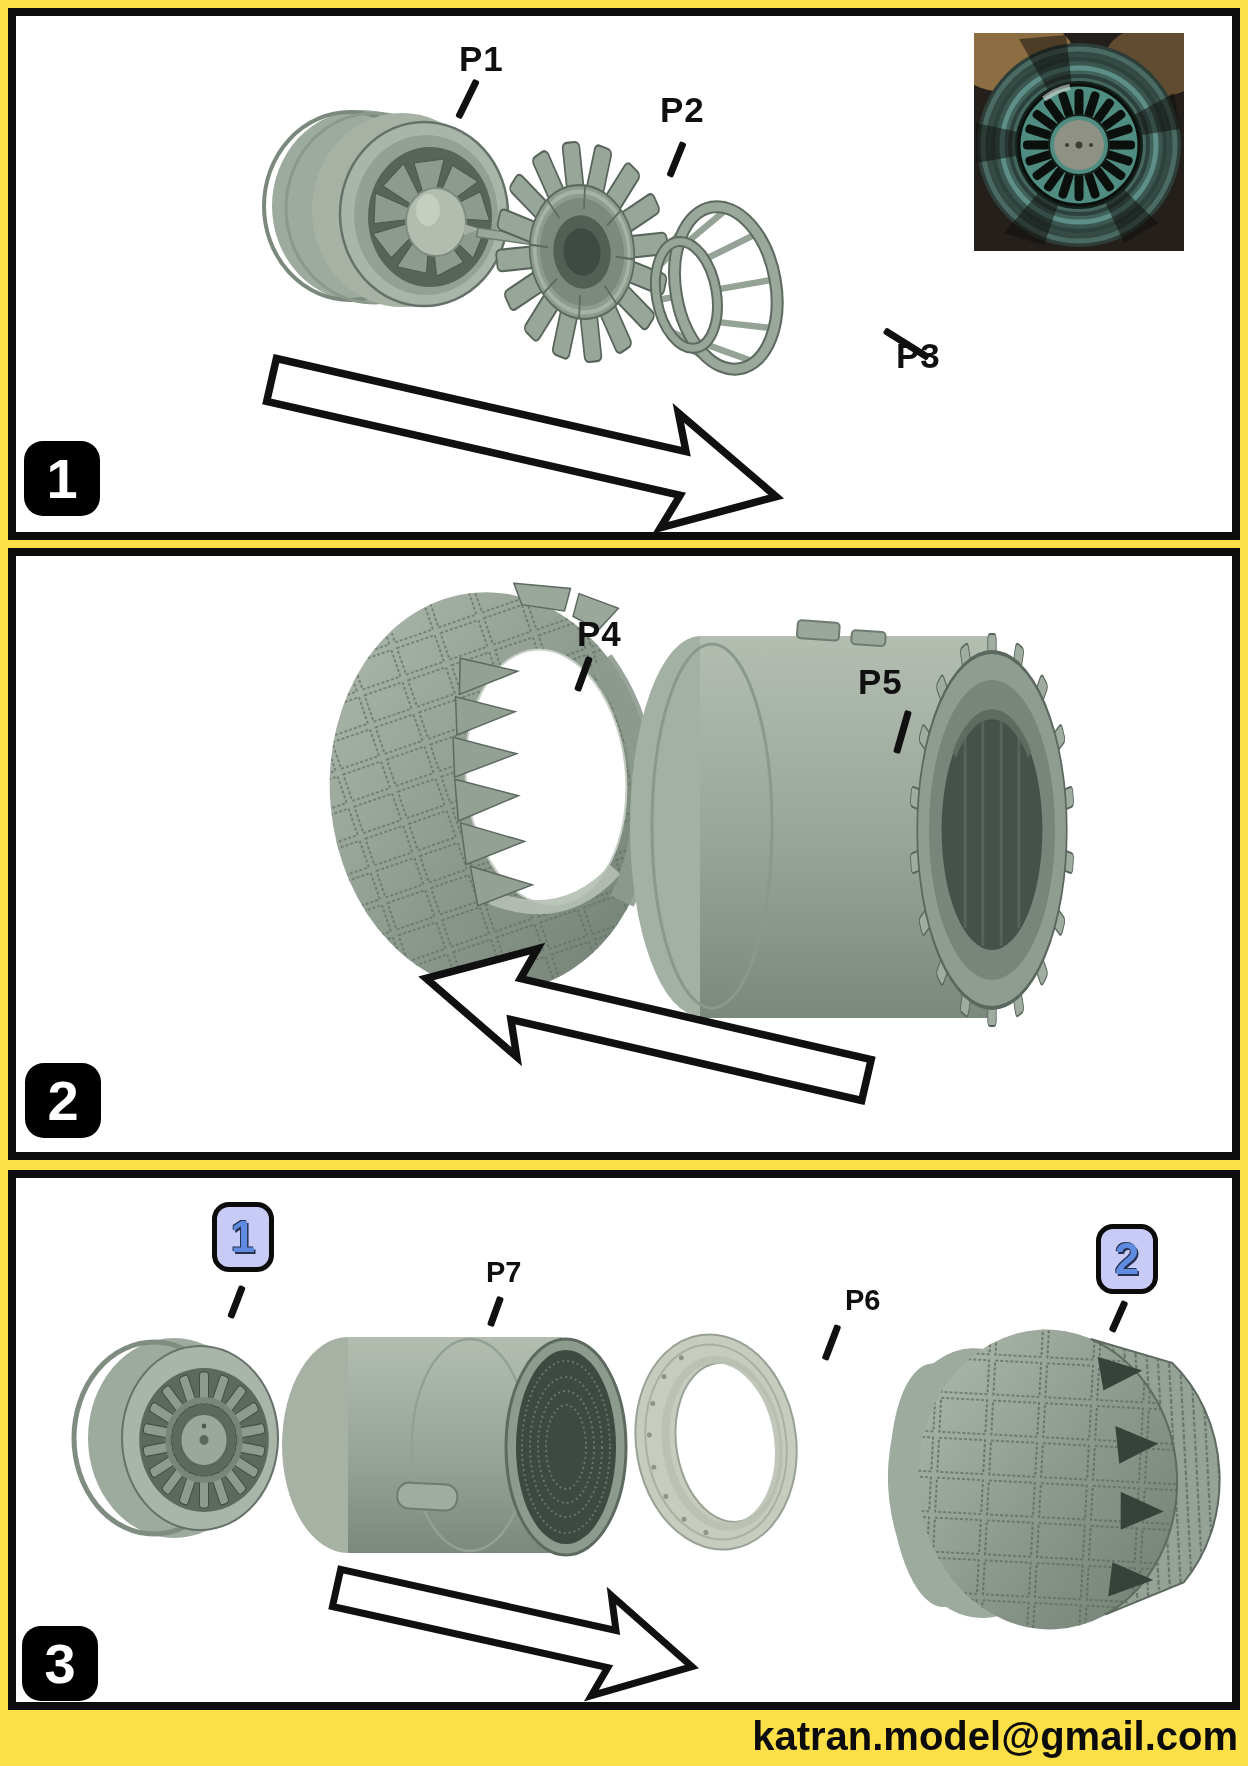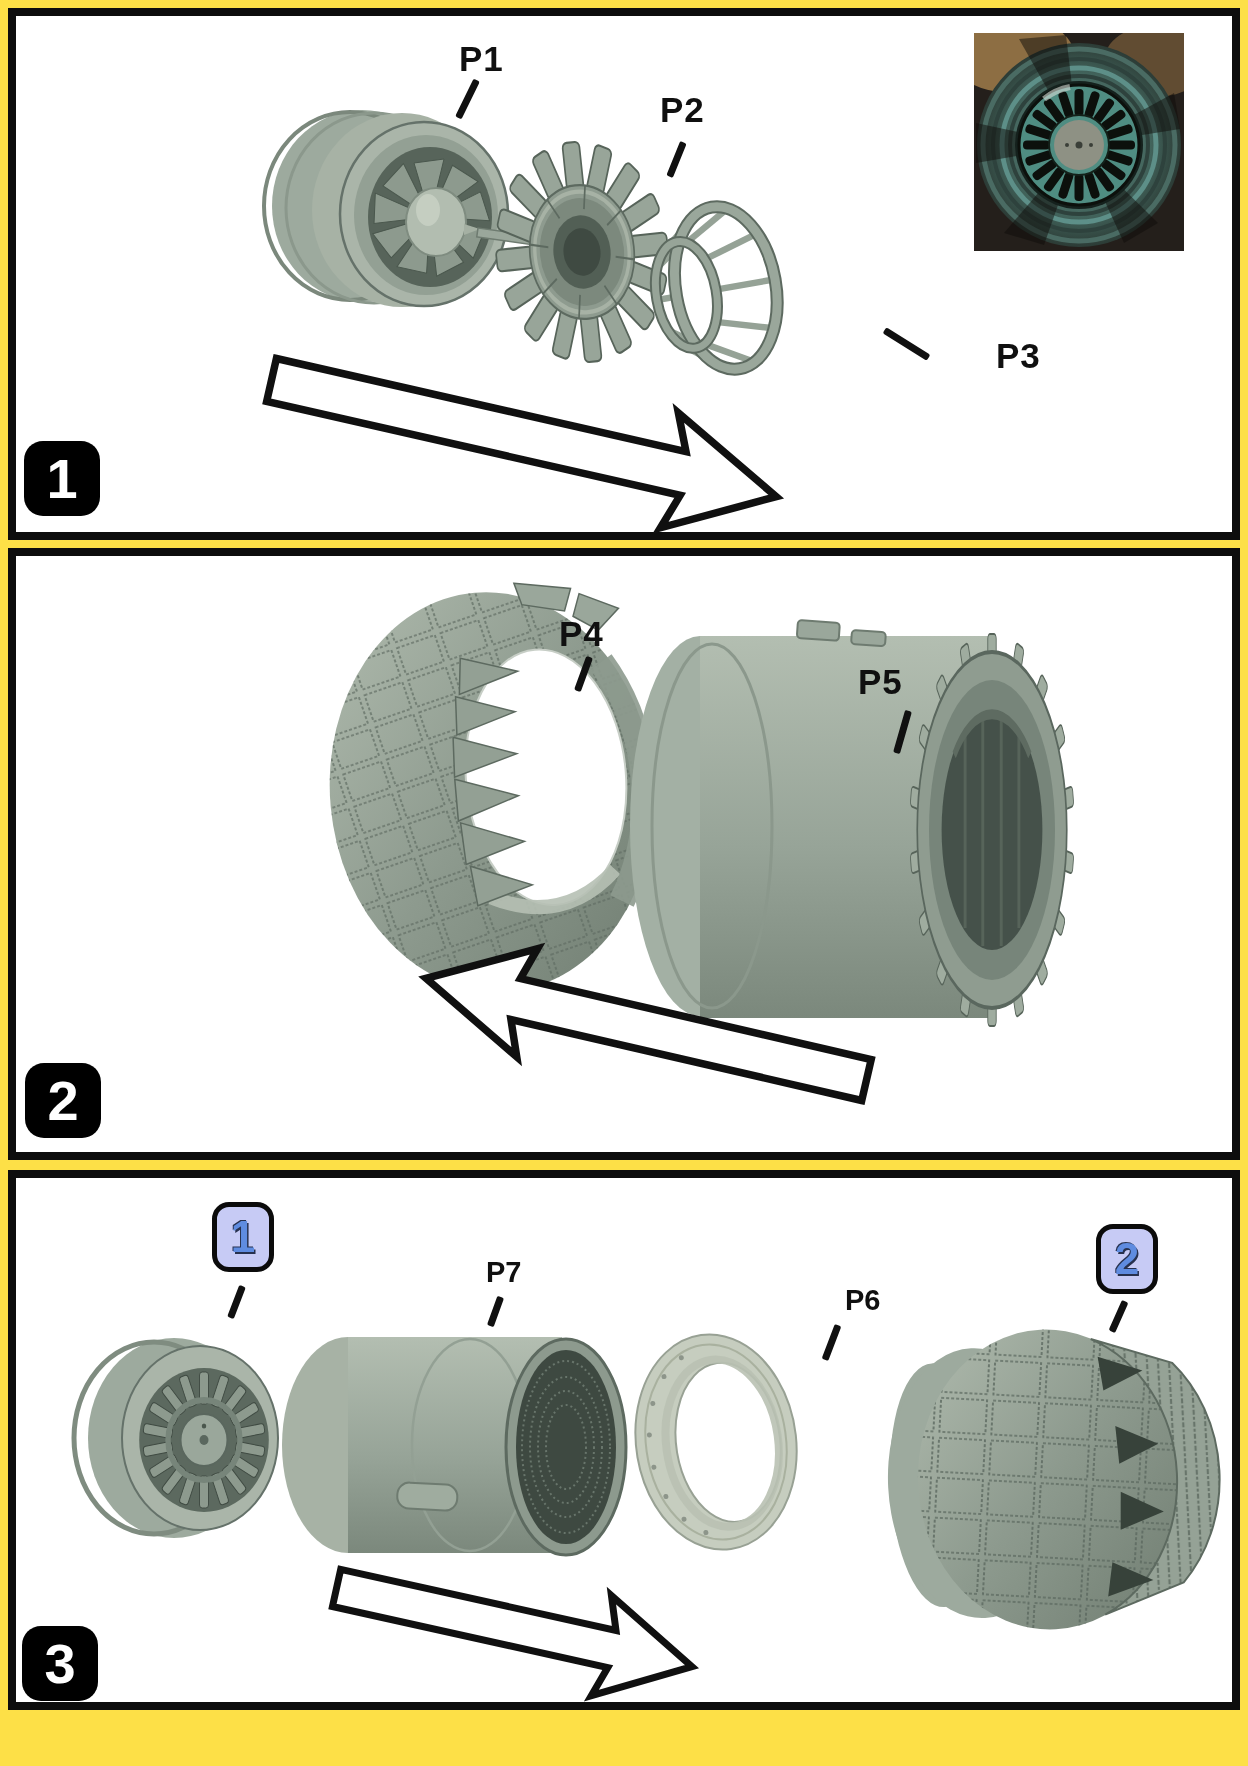--- a/index.html
+++ b/index.html
@@ -364,22 +364,22 @@
       <circle cx="105" cy="112" r="25" fill="#8e9184"></circle>
       <circle cx="105" cy="112" r="3.5" fill="#3a3f38"></circle>
       <circle cx="93" cy="112" r="2" fill="#3a3f38"></circle>
       <circle cx="117" cy="112" r="2" fill="#3a3f38"></circle>
       <path d="M70,66 A58,58 0 0 1 96,54" stroke="#d8e0d8" stroke-width="6" fill="none" opacity="0.6"></path>
     </svg>
   </div>
 
   <div class="plabel" style="left:459px;top:41px;">P1</div>
   <div class="plabel" style="left:660px;top:92px;">P2</div>
-  <div class="plabel" style="left:988px;top:338px;margin-left:8px;">P3</div>
-  <div class="plabel" style="left:559px;top:616px;">P4</div>
+  <div class="plabel" style="left:888px;top:338px;margin-left:8px;">P3</div>
+  <div class="plabel" style="left:577px;top:616px;">P4</div>
   <div class="plabel" style="left:858px;top:664px;">P5</div>
   <div class="plabel small" style="left:486px;top:1258px;">P7</div>
   <div class="plabel small" style="left:821px;top:1286px;margin-left:24px;">P6</div>
 
   <div class="slash" style="left:464px;top:78px;height:42px;transform:rotate(26deg);"></div>
   <div class="slash" style="left:673px;top:141px;height:37px;transform:rotate(22deg);"></div>
   <div class="slash" style="left:903px;top:318px;height:52px;transform:rotate(-58deg);"></div>
   <div class="slash" style="left:580px;top:656px;height:36px;transform:rotate(20deg);"></div>
   <div class="slash" style="left:899px;top:710px;height:44px;transform:rotate(16deg);"></div>
   <div class="slash" style="left:233px;top:1285px;height:34px;transform:rotate(21deg);"></div>
@@ -387,14 +387,15 @@
   <div class="slash" style="left:828px;top:1324px;height:37px;transform:rotate(21deg);"></div>
   <div class="slash" style="left:1115px;top:1300px;height:33px;transform:rotate(24deg);"></div>
 
   <div class="step-badge" style="left:24px;top:441px;">1</div>
   <div class="step-badge" style="left:25px;top:1063px;">2</div>
   <div class="step-badge" style="left:22px;top:1626px;">3</div>
 
   <div class="ref-badge" style="left:212px;top:1202px;">1</div>
   <div class="ref-badge" style="left:1096px;top:1224px;">2</div>
 
+  <div class="footer-email">katran.model@gmail.com</div>
 
 </div>
 
 </body></html>

